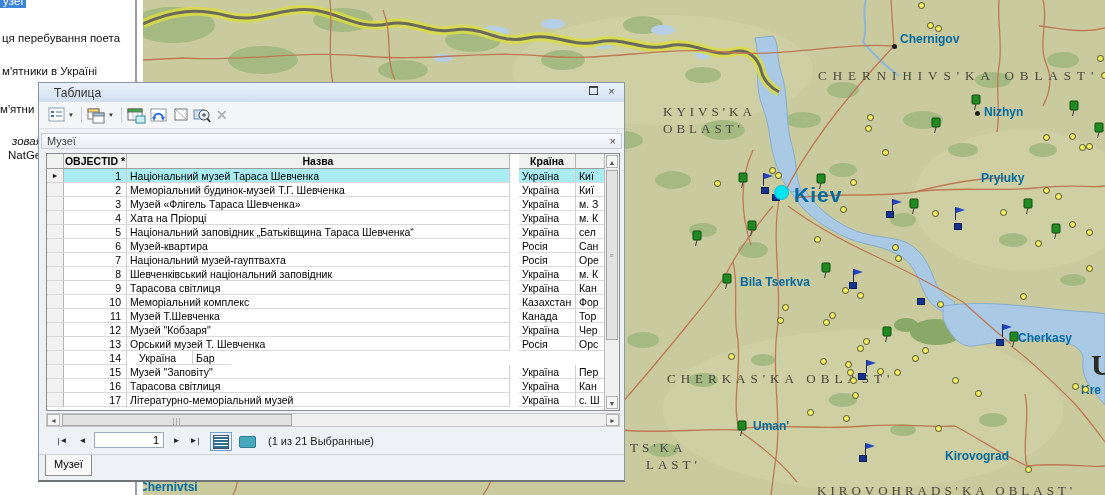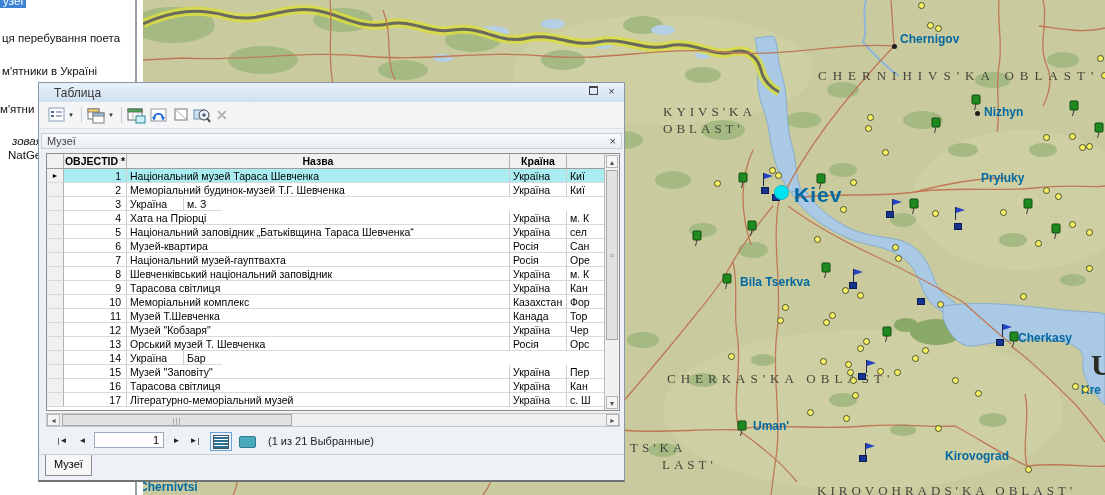--- a/index.html
+++ b/index.html
@@ -47,21 +47,21 @@
 
   .grid{position:absolute;left:7px;top:70px;width:574px;height:258px;background:#fff;border:1px solid #8c8c8c;box-sizing:border-box;}
   .gridviewport{position:absolute;left:0;top:0;width:558px;height:256px;overflow:hidden;}
   .hdrrow,.row{display:flex;height:14px;line-height:14px;}
   .hdrrow{height:15px;line-height:15px;font-weight:bold;}
   .cell{box-sizing:border-box;border-right:1px solid #cfcfcf;border-bottom:1px solid #d9d9d9;overflow:hidden;white-space:nowrap;font-size:10.5px;padding:0 3px;}
   .hdrrow .cell{background:#f1f1f1;border-right:1px solid #b3b3b3;border-bottom:1px solid #9d9d9d;text-align:center;padding:0 1px;}
   .c0{width:17px;flex:none;padding:0;}
   .c1{width:63px;flex:none;text-align:right;padding-right:5px;}
   .c2{width:383px;flex:none;}
-  .c3{width:57px;flex:none;}
+  .c3{width:57px;flex:none;margin-left:9px;}
   .c4{width:38px;flex:none;border-right:none;}
   .row .c0{background:#f1f1f1;border-right:1px solid #b3b3b3;text-align:center;font-size:7px;color:#000;}
   .hdrrow .c1{text-align:center;padding:0;}
   .row.sel .cell:not(.c0){background:#a9ecf2;}
 
   .vscroll{position:absolute;right:0;top:0;width:15px;height:256px;background:#f0f0f0;border-left:1px solid #b9b9b9;box-sizing:border-box;}
   .hscroll{position:absolute;left:7px;top:330px;width:574px;height:14px;background:#f0f0f0;border:1px solid #c6c6c6;box-sizing:border-box;}
   .sbtn{position:absolute;background:#f4f4f4;border:1px solid #b5b5b5;box-sizing:border-box;color:#555;text-align:center;}
   .sthumb{position:absolute;background:#e2e2e2;border:1px solid #a8a8a8;box-sizing:border-box;}
   .grip{position:absolute;left:50%;top:50%;transform:translate(-50%,-50%);color:#8a8a8a;font-size:7px;letter-spacing:1px;}
@@ -201,21 +201,21 @@
         <div class="maplabel city" style="left: 841px; top: 105px;">Nizhyn</div>
         <div class="maplabel city" style="left: 838px; top: 171px;">Pryluky</div>
         <div class="maplabel city-large" style="left: 651px; top: 183px;">Kiev</div>
         <div class="maplabel city" style="left: 597px; top: 275px;">Bila Tserkva</div>
         <div class="maplabel city" style="left: 875px; top: 331px;">Cherkasy</div>
         <div class="maplabel city" style="left: 610px; top: 419px;">Uman'</div>
         <div class="maplabel city" style="left: 802px; top: 449px;">Kirovograd</div>
         <div class="maplabel oblast" style="left: 524px; top: 371px; letter-spacing: 5px;">CHERKAS'KA OBLAST'</div>
         <div class="maplabel oblast" style="left: 674px; top: 483px; letter-spacing: 4px;">KIROVOHRADS'KA OBLAST'</div>
         <div class="maplabel oblast" style="left: 487px; top: 440px; letter-spacing: 4px;">TS'KA</div>
-        <div class="maplabel oblast" style="left: 487px; top: 457px; letter-spacing: 4px; margin-left: 32px;">LAST'</div>
+        <div class="maplabel oblast" style="left: 471px; top: 457px; letter-spacing: 4px; margin-left: 32px;">LAST'</div>
         <div class="maplabel country" style="left: 948px; top: 348px;">U</div>
         <div class="maplabel city" style="left: 938px; top: 383px;">Kre</div>
         <div class="maplabel city" style="left: -4px; top: 480px;">Chernivtsi</div>
       </div>
     <div class="maplayer" id="map-markers">
         <div class="mk yellow" style="position: absolute; left: 775px; top: 2px;"></div>
         <div class="mk yellow" style="position: absolute; left: 784px; top: 22px;"></div>
         <div class="mk yellow" style="position: absolute; left: 792px; top: 25px;"></div>
         <div class="mk yellow" style="position: absolute; left: 954px; top: 55px;"></div>
         <div class="mk yellow" style="position: absolute; left: 958px; top: 72px;"></div>
@@ -474,20 +474,21 @@
           <div class="row">
             <div class="cell c0"></div>
             <div class="cell c1">2</div>
             <div class="cell c2">Меморіальний будинок-музей Т.Г. Шевченка</div>
             <div class="cell c3">Україна</div>
             <div class="cell c4">Киї</div>
           </div>
           <div class="row">
             <div class="cell c0"></div>
             <div class="cell c1">3</div>
+            <div class="cell c2">Музей «Флігель Тараса Шевченка»</div>
             <div class="cell c3">Україна</div>
             <div class="cell c4">м. З</div>
           </div>
           <div class="row">
             <div class="cell c0"></div>
             <div class="cell c1">4</div>
             <div class="cell c2">Хата на Пріорці</div>
             <div class="cell c3">Україна</div>
             <div class="cell c4">м. К</div>
           </div>

